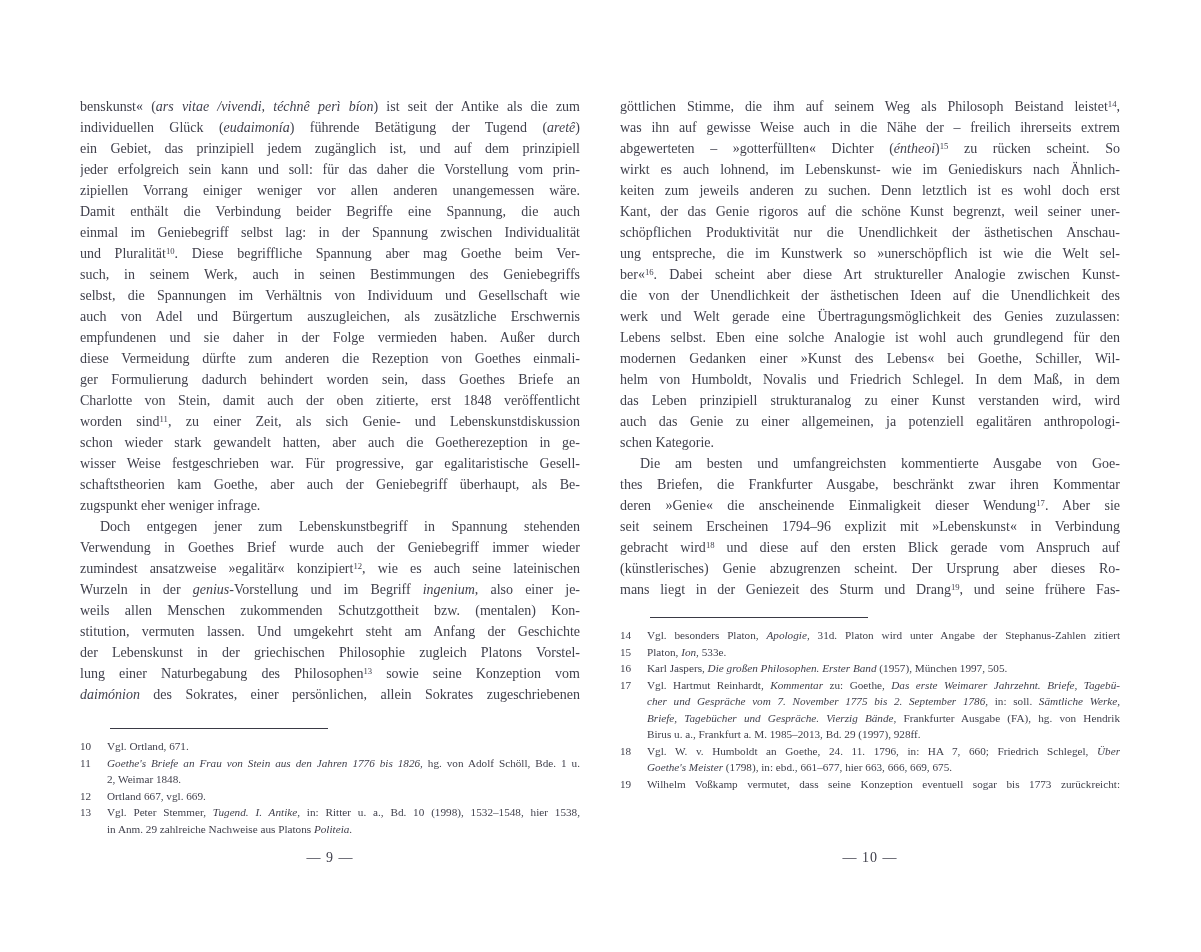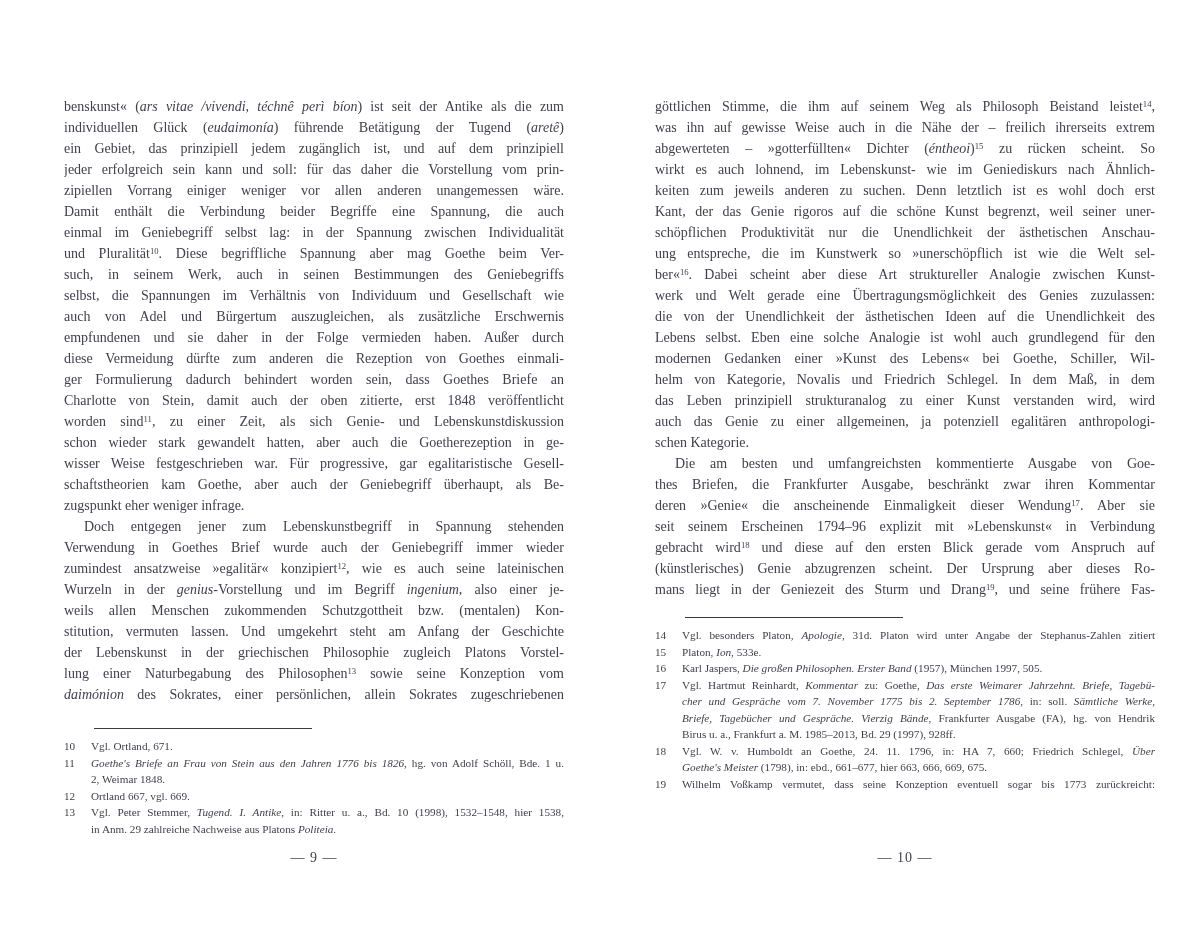--- a/index.html
+++ b/index.html
@@ -1,20 +1,20 @@
 <!DOCTYPE html>
 <html><head>
 <meta charset="utf-8">
 <style>
   html,body{margin:0;padding:0;background:#ffffff;width:1201px;height:952px;overflow:hidden;}
   body{font-family:"Liberation Serif","DejaVu Serif",serif;color:#40404c;}
   .spread{position:relative;width:1201px;height:952px;background:#ffffff;}
   .page{position:absolute;top:96px;width:500px;height:800px;}
-  .page-left{left:64px;}
-  .page-right{left:655px;font-family:Liberation Serif, serif;}
+  .page-left{left:80px;}
+  .page-right{left:620px;font-family:Liberation Serif, serif;}
   .main-text{font-size:14px;}
   .main-text .line{height:21px;line-height:21px;}
   .line{white-space:normal;overflow:hidden;}
   .line.just{text-align:justify;text-align-last:justify;}
   .line.left{text-align:center;text-align-last:left;}
   .line.indent{text-indent:20px;}
   .it{font-style:italic;}
   sup{font-size:0.62em;line-height:0;vertical-align:baseline;position:relative;top:-0.45em;}
   .fn-rule{margin-left:30px;width:218px;border-top:1.2px solid #3a3a45;height:0;}
   .page-left .fn-rule{margin-top:23px;margin-bottom:9px;}
@@ -99,25 +99,25 @@
     <div class="main-text">
         <div class="line just"><span>göttlichen Stimme, die ihm auf seinem Weg als Philosoph Beistand leistet</span><sup>14</sup><span>,</span></div>
         <div class="line just"><span>was ihn auf gewisse Weise auch in die Nähe der – freilich ihrerseits extrem</span></div>
         <div class="line just"><span>abgewerteten – »gotterfüllten« Dichter (</span><span class="it">éntheoi</span><span>)</span><sup>15</sup><span> zu rücken scheint. So</span></div>
         <div class="line just"><span>wirkt es auch lohnend, im Lebenskunst- wie im Geniediskurs nach Ähnlich-</span></div>
         <div class="line just"><span>keiten zum jeweils anderen zu suchen. Denn letztlich ist es wohl doch erst</span></div>
         <div class="line just"><span>Kant, der das Genie rigoros auf die schöne Kunst begrenzt, weil seiner uner-</span></div>
         <div class="line just"><span>schöpflichen Produktivität nur die Unendlichkeit der ästhetischen Anschau-</span></div>
         <div class="line just"><span>ung entspreche, die im Kunstwerk so »unerschöpflich ist wie die Welt sel-</span></div>
         <div class="line just"><span>ber«</span><sup>16</sup><span>. Dabei scheint aber diese Art struktureller Analogie zwischen Kunst-</span></div>
+        <div class="line just"><span>die von der Unendlichkeit der ästhetischen Ideen auf die Unendlichkeit des</span></div>
         <div class="line just"><span>werk und Welt gerade eine Übertragungsmöglichkeit des Genies zuzulassen:</span></div>
-        <div class="line just"><span>die von der Unendlichkeit der ästhetischen Ideen auf die Unendlichkeit des</span></div>
         <div class="line just"><span>Lebens selbst. Eben eine solche Analogie ist wohl auch grundlegend für den</span></div>
         <div class="line just"><span>modernen Gedanken einer »Kunst des Lebens« bei Goethe, Schiller, Wil-</span></div>
-        <div class="line just"><span>helm von Kategorie, Novalis und Friedrich Schlegel. In dem Maß, in dem</span></div>
+        <div class="line just"><span>helm von Humboldt, Novalis und Friedrich Schlegel. In dem Maß, in dem</span></div>
         <div class="line just"><span>das Leben prinzipiell strukturanalog zu einer Kunst verstanden wird, wird</span></div>
         <div class="line just"><span>auch das Genie zu einer allgemeinen, ja potenziell egalitären anthropologi-</span></div>
         <div class="line left"><span>schen Kategorie.</span></div>
         <div class="line just indent"><span>Die am besten und umfangreichsten kommentierte Ausgabe von Goe-</span></div>
         <div class="line just"><span>thes Briefen, die Frankfurter Ausgabe, beschränkt zwar ihren Kommentar</span></div>
         <div class="line just"><span>deren »Genie« die anscheinende Einmaligkeit dieser Wendung</span><sup>17</sup><span>. Aber sie</span></div>
         <div class="line just"><span>seit seinem Erscheinen 1794–96 explizit mit »Lebenskunst« in Verbindung</span></div>
         <div class="line just"><span>gebracht wird</span><sup>18</sup><span> und diese auf den ersten Blick gerade vom Anspruch auf</span></div>
         <div class="line just"><span>(künstlerisches) Genie abzugrenzen scheint. Der Ursprung aber dieses Ro-</span></div>
         <div class="line just"><span>mans liegt in der Geniezeit des Sturm und Drang</span><sup>19</sup><span>, und seine frühere Fas-</span></div>

